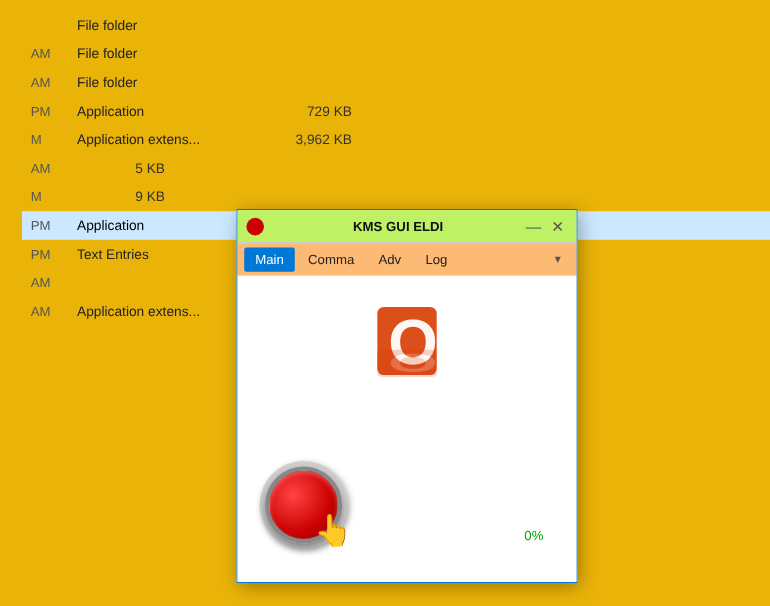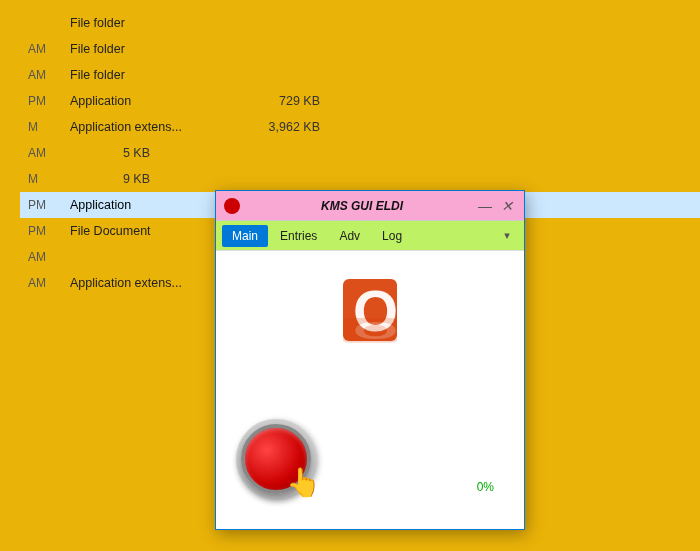--- a/index.html
+++ b/index.html
@@ -65,28 +65,27 @@
       width: 310px;
       height: 340px;
       background: #fff;
       border: 1.5px solid #0078d7;
       box-shadow: 2px 4px 16px rgba(0,0,0,0.35);
       display: flex;
       flex-direction: column;
     }
 
     .kms-titlebar {
-      background: #f9a8d4;
+      background: #bef264;
       height: 30px;
       display: flex;
       align-items: center;
       padding: 0 8px;
       border-bottom: 1px solid #ccc;
       user-select: none;
-      font-style: italic;
     }
 
     .kms-titlebar-icon {
       width: 16px;
       height: 16px;
       background: #cc0000;
       border-radius: 50%;
       margin-right: 8px;
       flex-shrink: 0;
     }
@@ -113,21 +112,21 @@
       display: flex;
       align-items: center;
       justify-content: center;
       font-size: 14px;
       color: #555;
       cursor: pointer;
       border-radius: 2px;
     }
 
     .kms-menubar {
-      background: #bef264;
+      background: #fdba74;
       display: flex;
       align-items: center;
       height: 30px;
       padding: 0 6px;
       border-bottom: 1px solid #ddd;
       gap: 2px;
     }
 
     .kms-menu-item {
       padding: 4px 10px;
@@ -269,21 +268,21 @@
       <span class="time">M</span>
       <span class="size">9 KB</span>
     </div>
       <div class="file-row selected">
       <span class="time">PM</span>
       <span class="type">Application</span>
       <span class="size"></span>
     </div>
       <div class="file-row">
       <span class="time">PM</span>
-      <span class="type">File Document</span>
+      <span class="type">Text Entries</span>
       <span class="size"></span>
     </div>
       <div class="file-row">
       <span class="time">AM</span>
       <span class="size"></span>
     </div>
       <div class="file-row">
       <span class="time">AM</span>
       <span class="type">Application extens...</span>
       <span class="size"></span>
@@ -298,21 +297,21 @@
     <span class="kms-titlebar-title">KMS GUI ELDI</span>
     <div class="kms-titlebar-controls">
       <div class="kms-btn-minimize">—</div>
       <div class="kms-btn-close">✕</div>
     </div>
   </div>
 
   <div class="kms-menubar">
 
     <div class="kms-menu-item active">Main</div>
-      <div class="kms-menu-item">Entries</div>
+      <div class="kms-menu-item">Comma</div>
       <div class="kms-menu-item">Adv</div>
       <div class="kms-menu-item">Log</div>
       <div class="kms-menu-dropdown">▾</div>
   </div>
 
   <div class="kms-body">
 
     <div class="office-logo-container">
       <svg width="90" height="100" viewBox="0 0 90 100">
 

